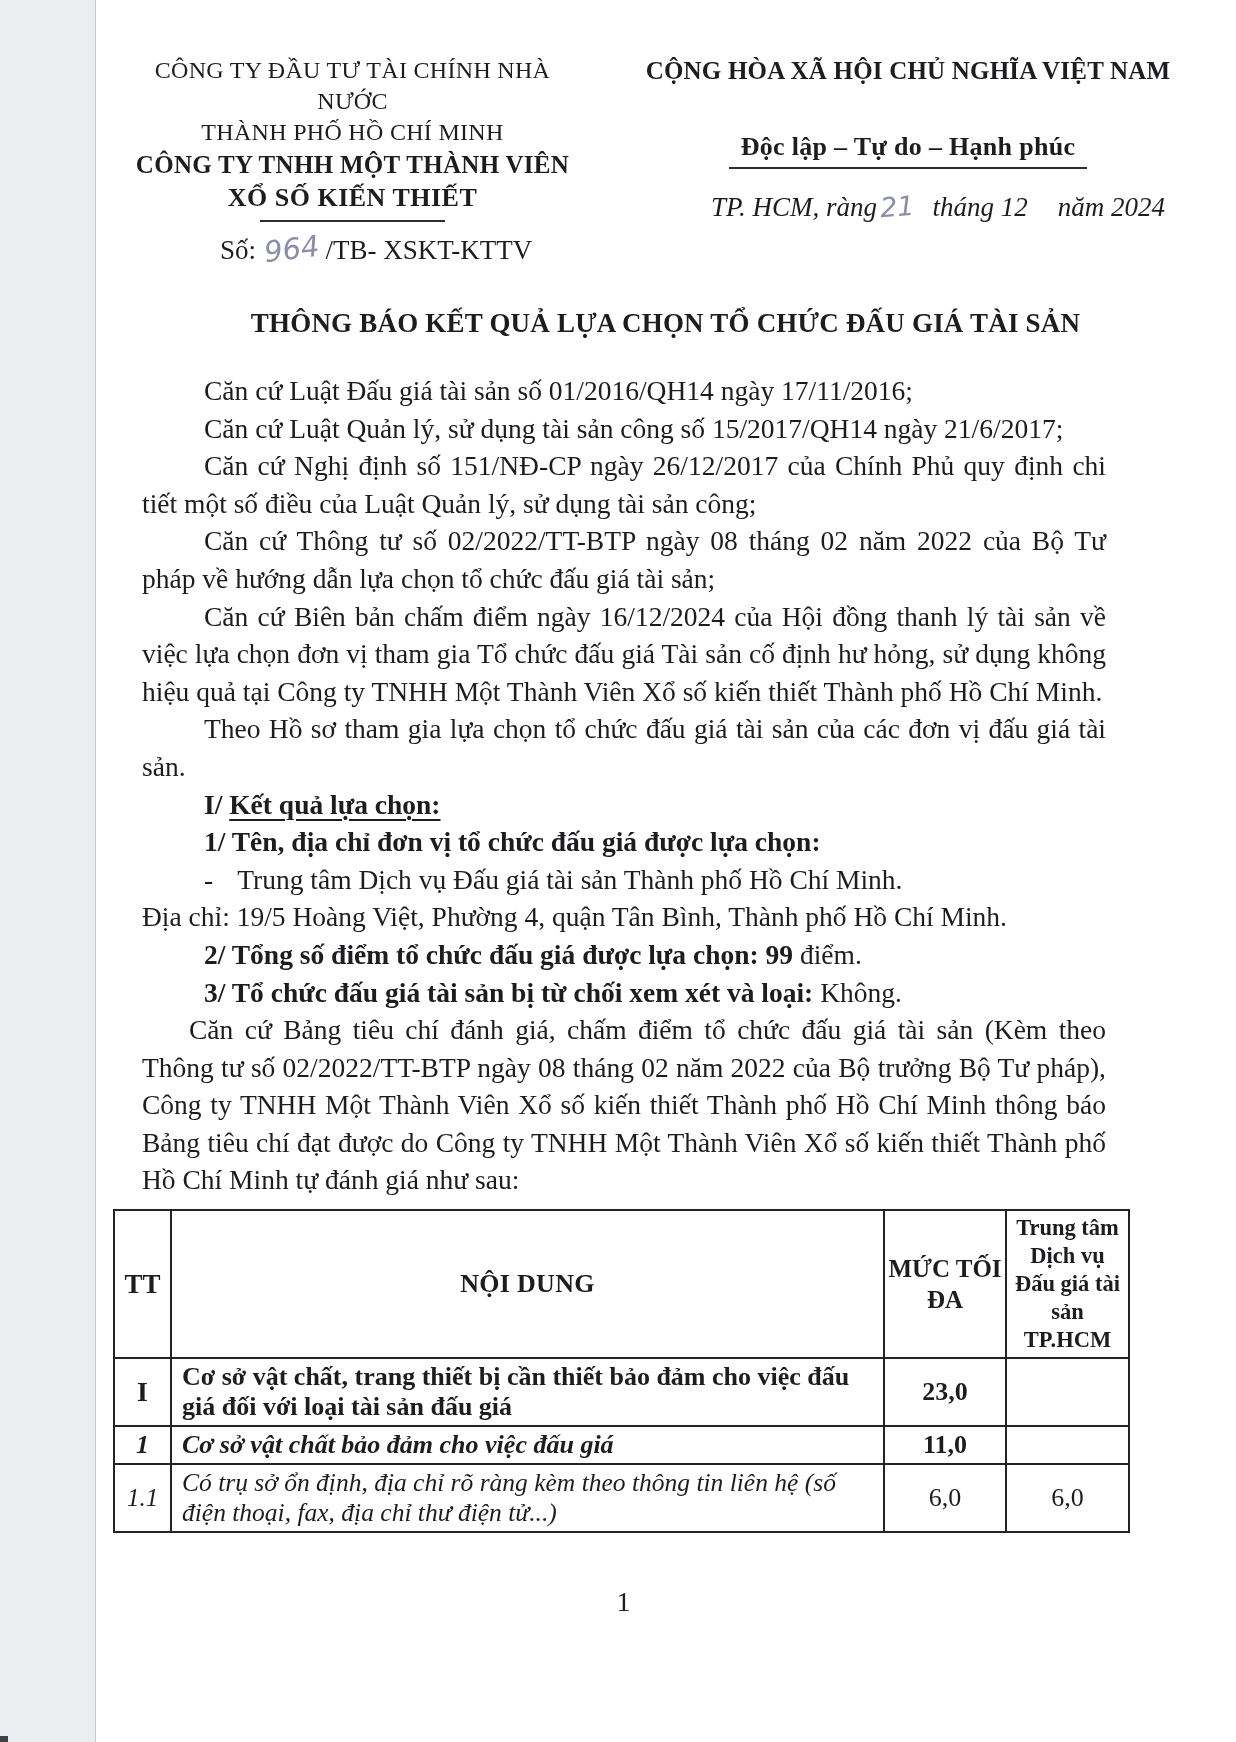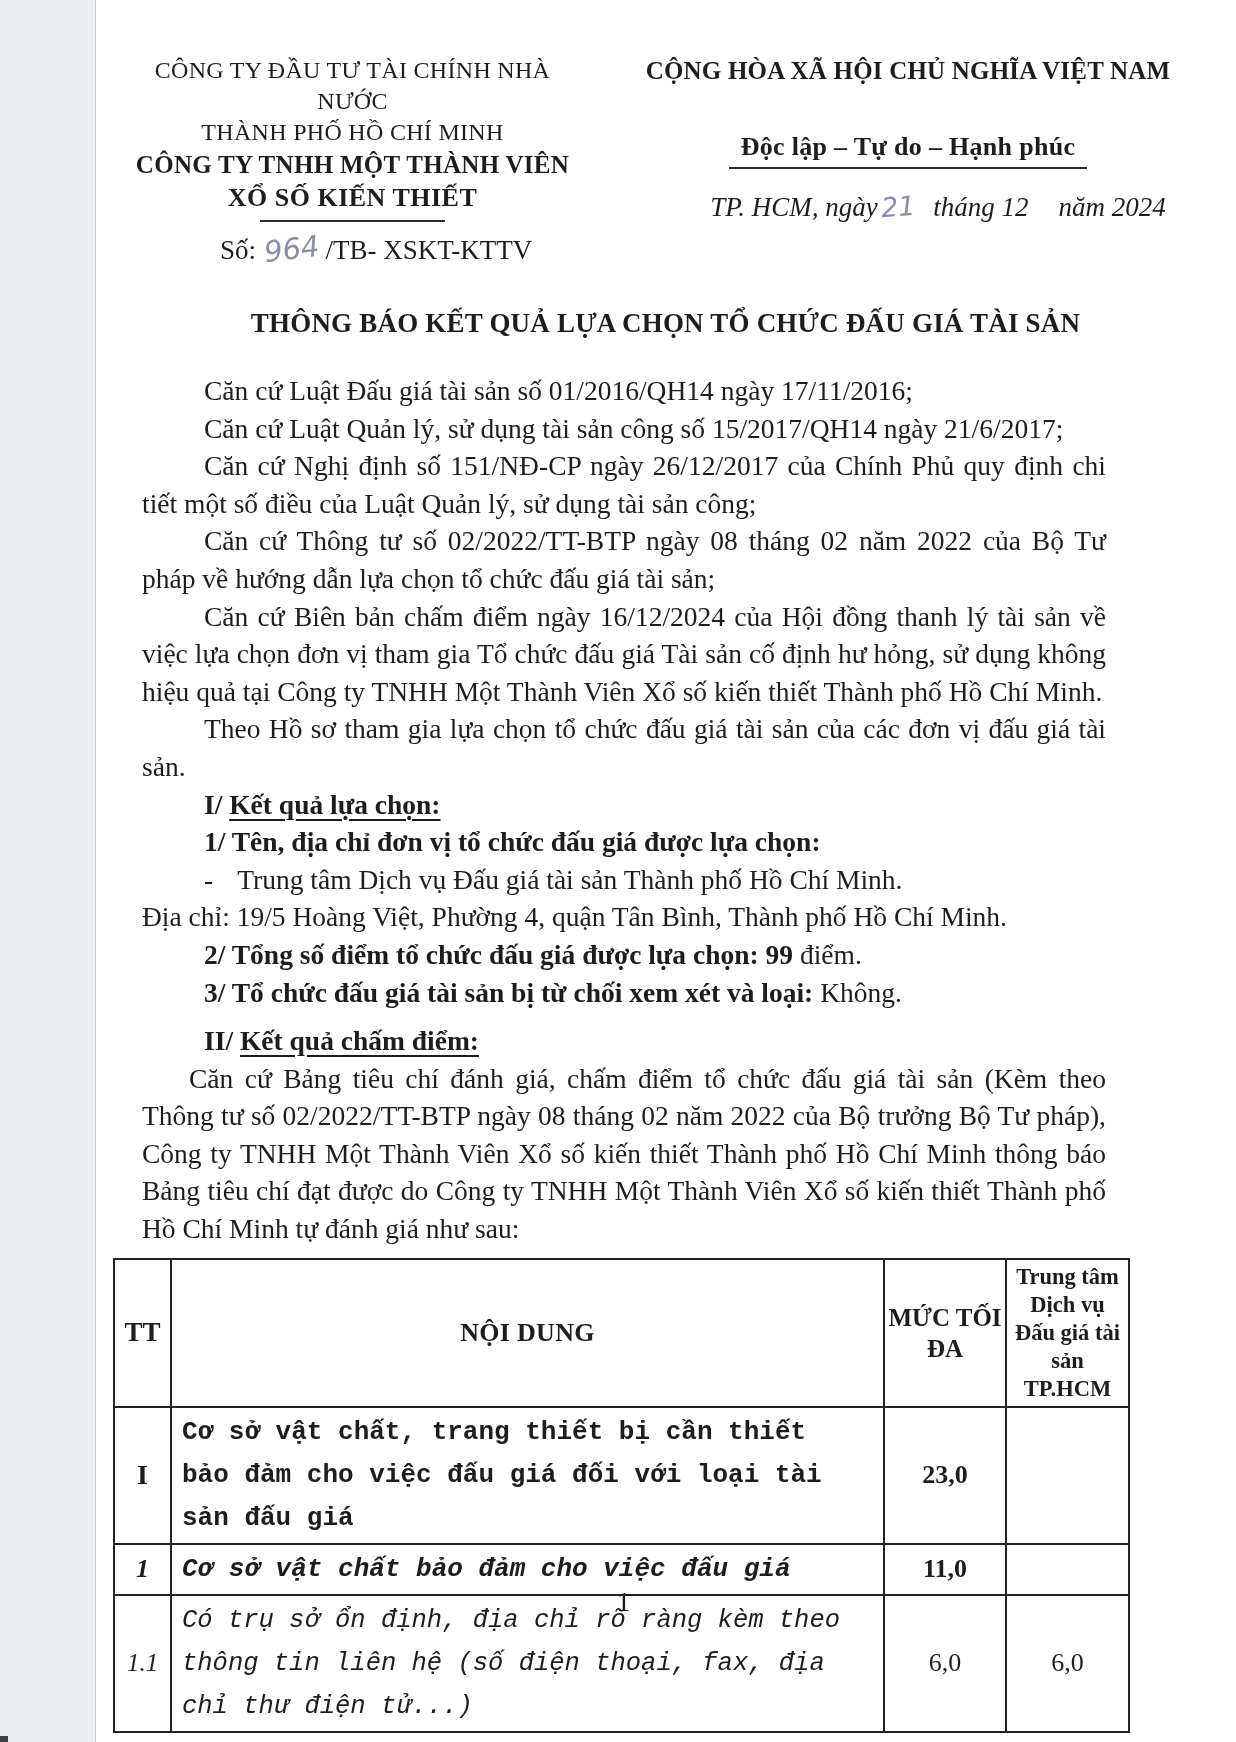--- a/index.html
+++ b/index.html
@@ -82,21 +82,21 @@
   table.score th { font-weight:bold; text-align:center; }
   .th-tt  { font-size:27px; }
   .th-nd  { font-size:26px; letter-spacing:0.3px; }
   .th-max { font-size:25px; line-height:31px; padding:2px; }
   .th-org { font-size:22.5px; line-height:28px; padding:3px 1px; }
   tr.hdr    { height:116px; }
   tr.row-i  { height:64px; }
   tr.row-1  { height:38px; }
   tr.row-11 { height:64px; }
   td.tt-cell  { text-align:center; font-size:26px; }
-  td.nd-cell  { padding:3px 22px 3px 10px; font-size:26px; line-height:43px;font-family:Liberation Mono, monospace; }
+  td.nd-cell  { padding:3px 22px 3px 10px; font-size:26px; line-height:30px; }
   td.num-cell { text-align:center; font-size:26px; }
   tr.row-i  td.tt-cell  { font-weight:bold; font-size:28px; }
   tr.row-i  td.nd-cell  { font-weight:bold; }
   tr.row-i  td.num-cell { font-weight:bold;border-radius:19px; }
   tr.row-1  td.tt-cell  { font-weight:bold; font-style:italic; }
   tr.row-1  td.nd-cell  { font-weight:bold; font-style:italic; }
   tr.row-1  td.num-cell { font-weight:bold; }
   tr.row-11 td.tt-cell  { font-style:italic; font-size:25px; }
   tr.row-11 td.nd-cell  { font-style:italic; font-size:25.5px; }
 
@@ -123,21 +123,21 @@
       <div class="doc-number">
         <span>Số:</span><span class="handwrite hw-num">964</span><span>/TB- XSKT-KTTV</span>
       </div>
     </div>
     <div class="header-right">
       <div class="hr1">CỘNG HÒA XÃ HỘI CHỦ NGHĨA VIỆT NAM</div>
       <div class="hr2-wrap">
         <span class="hr2">Độc lập – Tự do – Hạnh phúc</span>
       </div>
       <div class="date-line">
-        <span>TP. HCM, ngày</span><span class="handwrite hw-day">21</span><span class="date-mid">tháng 12</span><span class="date-year">năm  2024</span>
+        <span>TP. HCM, ràng</span><span class="handwrite hw-day">21</span><span class="date-mid">tháng 12</span><span class="date-year">năm  2024</span>
       </div>
     </div>
   </div>
 
   <div class="doc-title">THÔNG BÁO KẾT QUẢ LỰA CHỌN TỔ CHỨC ĐẤU GIÁ TÀI SẢN</div>
 
   <div class="body-text">
     <p class="recital">Căn cứ Luật Đấu giá tài sản số 01/2016/QH14 ngày 17/11/2016;</p>
     <p class="recital">Căn cứ Luật Quản lý, sử dụng tài sản công số 15/2017/QH14 ngày 21/6/2017;</p>
     <p class="recital">Căn cứ Nghị định số 151/NĐ-CP ngày 26/12/2017 của Chính Phủ quy định chi tiết một số điều của Luật Quản lý, sử dụng tài sản công;</p>
@@ -145,21 +145,20 @@
     <p class="recital">Căn cứ Biên bản chấm điểm ngày 16/12/2024 của Hội đồng thanh lý tài sản về việc lựa chọn đơn vị tham gia Tổ chức đấu giá Tài sản cố định hư hỏng, sử dụng không hiệu quả tại Công ty TNHH Một Thành Viên Xổ số kiến thiết Thành phố Hồ Chí Minh.</p>
     <p class="recital">Theo Hồ sơ tham gia lựa chọn tổ chức đấu giá tài sản của các đơn vị đấu giá tài sản.</p>
 
     <p class="sec-heading"><span>I/ </span><span class="sec-underline">Kết quả lựa chọn:</span></p>
     <p class="item"><b class="run">1/ Tên, địa chỉ đơn vị tổ chức đấu giá được lựa chọn:</b></p>
     <p class="item"><span class="bullet-dash">-</span><span>Trung tâm Dịch vụ Đấu giá tài sản Thành phố Hồ Chí Minh.</span></p>
     <p>Địa chỉ: 19/5 Hoàng Việt, Phường 4, quận Tân Bình, Thành phố Hồ Chí Minh.</p>
     <p class="item"><b class="run">2/ Tổng số điểm tổ chức đấu giá được lựa chọn: 99 </b><span>điểm.</span></p>
     <p class="item"><b class="run">3/ Tổ chức đấu giá tài sản bị từ chối xem xét và loại: </b><span>Không.</span></p>
 
-    <p class="sec-heading gap"><span>II/ </span><span class="sec-underline">Kết quả chấm điểm:</span></p>
     <p class="lead-indent">Căn cứ Bảng tiêu chí đánh giá, chấm điểm tổ chức đấu giá tài sản (Kèm theo Thông tư số 02/2022/TT-BTP ngày 08 tháng 02 năm 2022 của Bộ trưởng Bộ Tư pháp), Công ty TNHH Một Thành Viên Xổ số kiến thiết Thành phố Hồ Chí Minh thông báo Bảng tiêu chí đạt được do Công ty TNHH Một Thành Viên Xổ số kiến thiết Thành phố Hồ Chí Minh tự đánh giá như sau:</p>
   </div>
 
   <table class="score">
     <colgroup>
       <col class="c-tt">
         <col class="c-nd">
         <col class="c-max">
         <col class="c-org">
     </colgroup>

